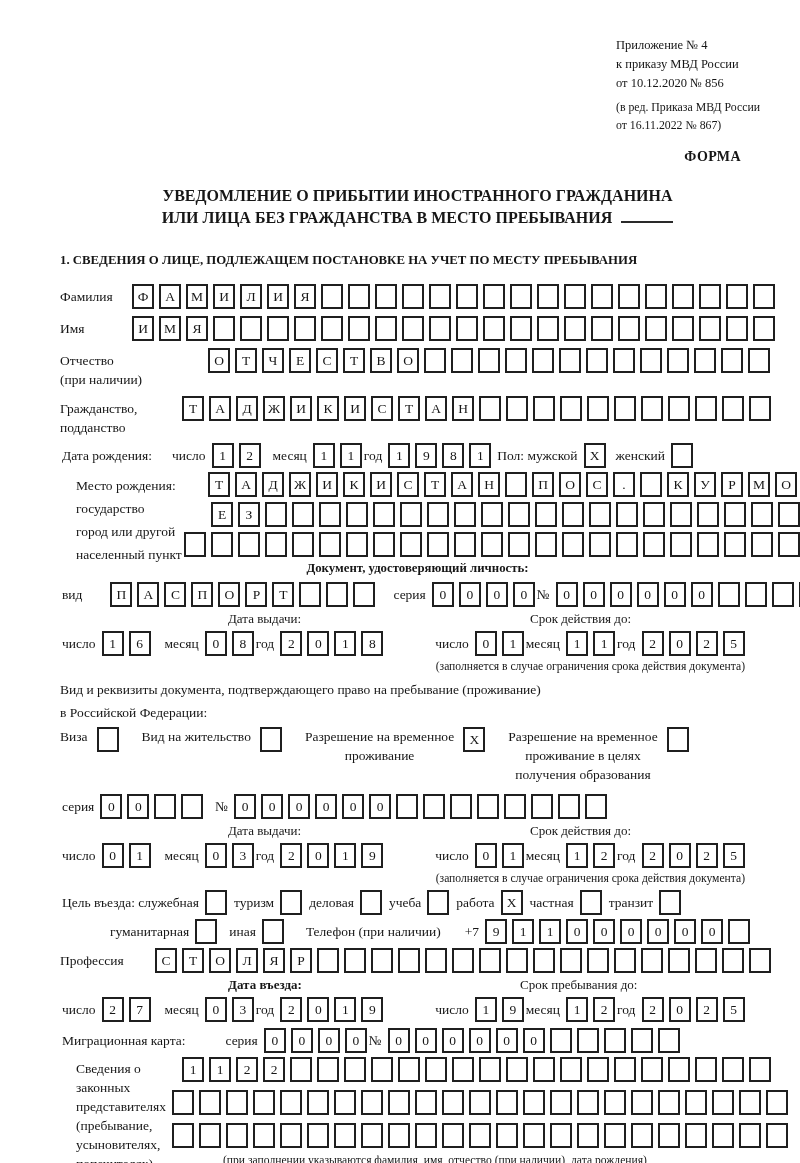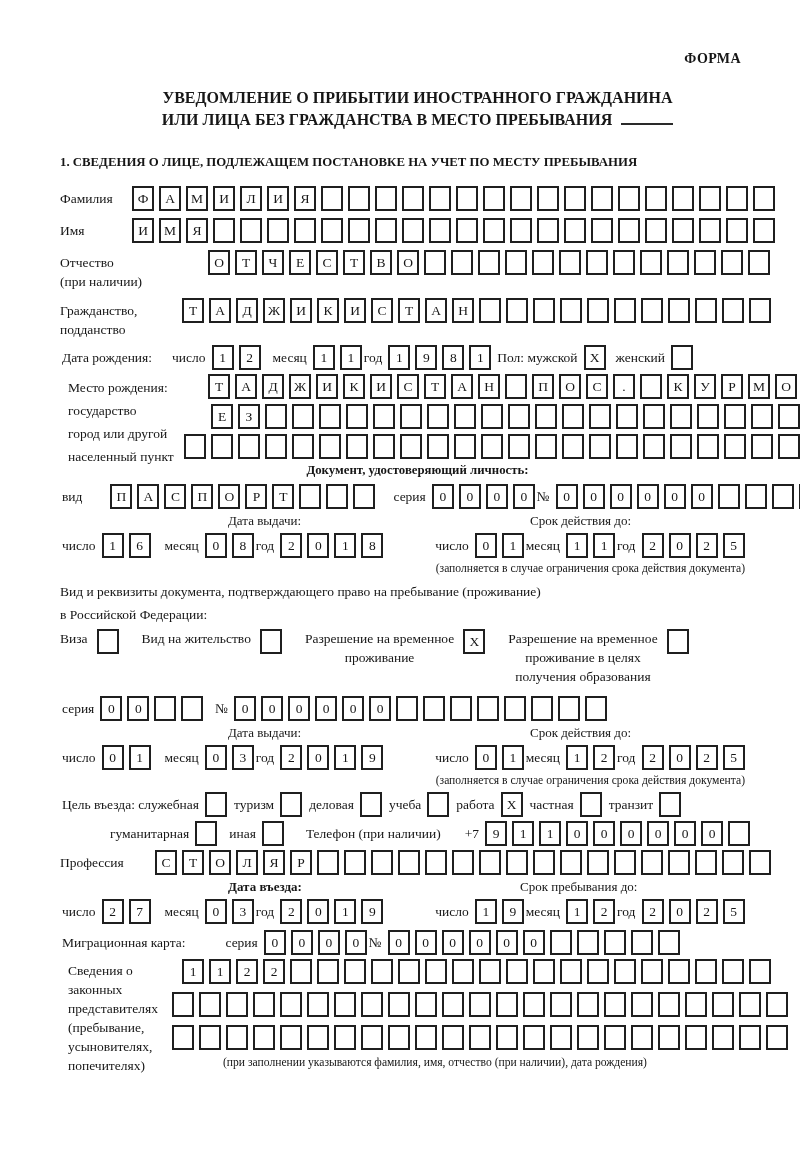--- a/index.html
+++ b/index.html
@@ -15,39 +15,48 @@
   .sect{font-weight:bold;font-size:12.8px;margin-top:24px;margin-bottom:16px;}
   .cells{display:inline-flex;gap:5px;vertical-align:middle;flex:0 0 auto;}
   .cell{flex:0 0 auto;width:22px;height:25px;border:2px solid #1f1f1f;display:inline-flex;
         align-items:center;justify-content:center;font-size:13.5px;background:#fff;}
   .crow{display:flex;align-items:flex-start;margin-bottom:4px;margin-top:7px;}
   .lbl{flex:0 0 auto;font-size:13.5px;line-height:19px;padding-top:3px;}
   .irow{display:flex;align-items:center;margin-bottom:4px;white-space:nowrap;}
   .irow .t{font-size:13.5px;margin:0 6px 0 2px;font-family:Liberation Serif, serif;}
   .gap{display:inline-block;flex:0 0 auto;height:1px;}
   .mrow{position:relative;margin-bottom:4px;}
-  .mlbl{position:absolute;left:8px;top:2px;font-size:13.5px;}
+  .mlbl{position:absolute;left:16px;top:2px;font-size:13.5px;}
   .mrows{display:flex;flex-direction:column;row-gap:5px;}
   .mline{display:flex;}
   .chead{text-align:center;font-weight:bold;font-size:12.8px;margin:3px 0 6px;}
   .sheads{position:relative;height:19px;font-size:13px;margin-bottom:1px;}
   .sh{position:absolute;top:0;}
   .rcap{text-align:right;font-size:11.6px;margin:0 30px 5px 0;}
   .ccap{font-size:11.6px;margin:6px 0 0 163px;}
   .para{font-size:13.5px;line-height:23px;margin:3px 0 3px;}
   .cgrp{display:flex;align-items:flex-start;margin:3px 0 8px;gap:8px;}
   .citem{display:flex;align-items:flex-start;margin-right:15px;}
   .ctext{font-size:13.5px;line-height:19px;text-align:center;margin-right:9px;}
   .citem.single .ctext{text-align:left;}
 </style>
 </head>
 <body>
 
 <div class="page">
 
+  <div class="appendix">
+    <div>Приложение № 4</div>
+    <div>к приказу МВД России</div>
+    <div>от 10.12.2020 № 856</div>
+    <div class="ed">
+      <div>(в ред. Приказа МВД России</div>
+      <div>от 16.11.2022 № 867)</div>
+    </div>
+  </div>
 
   <div class="forma">ФОРМА</div>
 
   <div class="title">
     <div>УВЕДОМЛЕНИЕ О ПРИБЫТИИ ИНОСТРАННОГО ГРАЖДАНИНА</div>
     <div><span>ИЛИ ЛИЦА БЕЗ ГРАЖДАНСТВА В МЕСТО ПРЕБЫВАНИЯ</span><span class="uline"></span></div>
   </div>
 
   <div class="sect">1. СВЕДЕНИЯ О ЛИЦЕ, ПОДЛЕЖАЩЕМ ПОСТАНОВКЕ НА УЧЕТ ПО МЕСТУ ПРЕБЫВАНИЯ</div>
 

